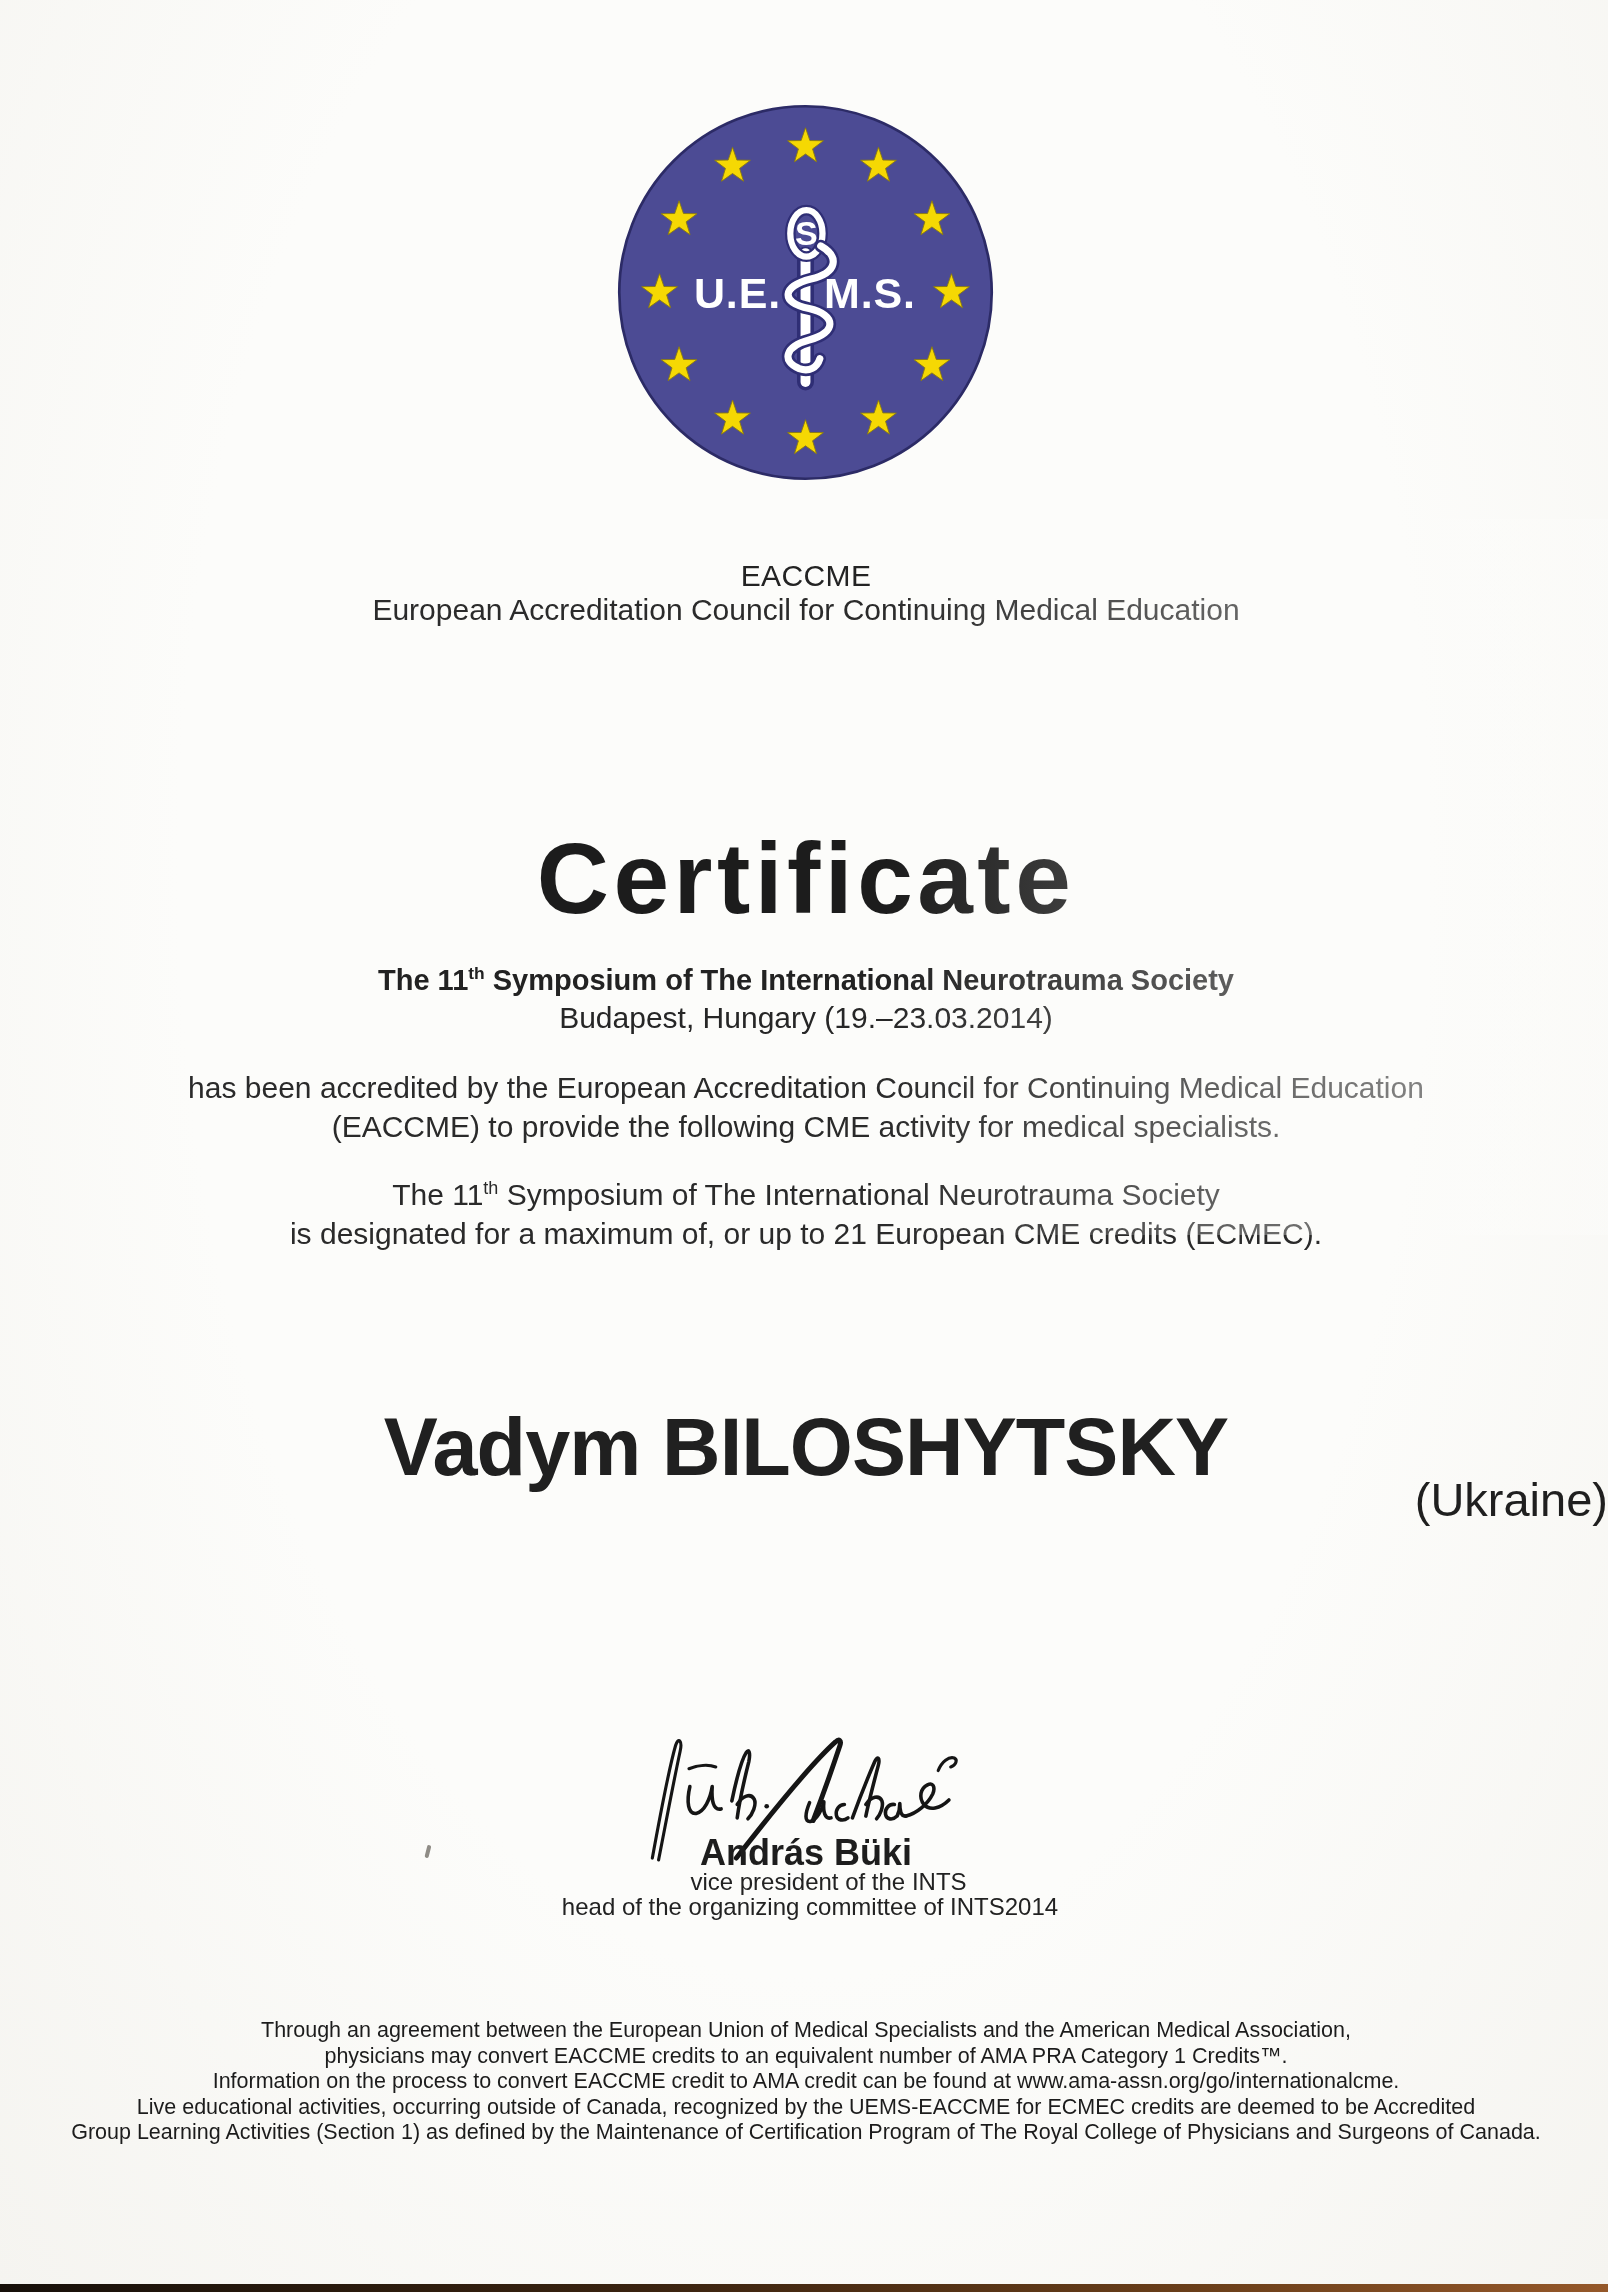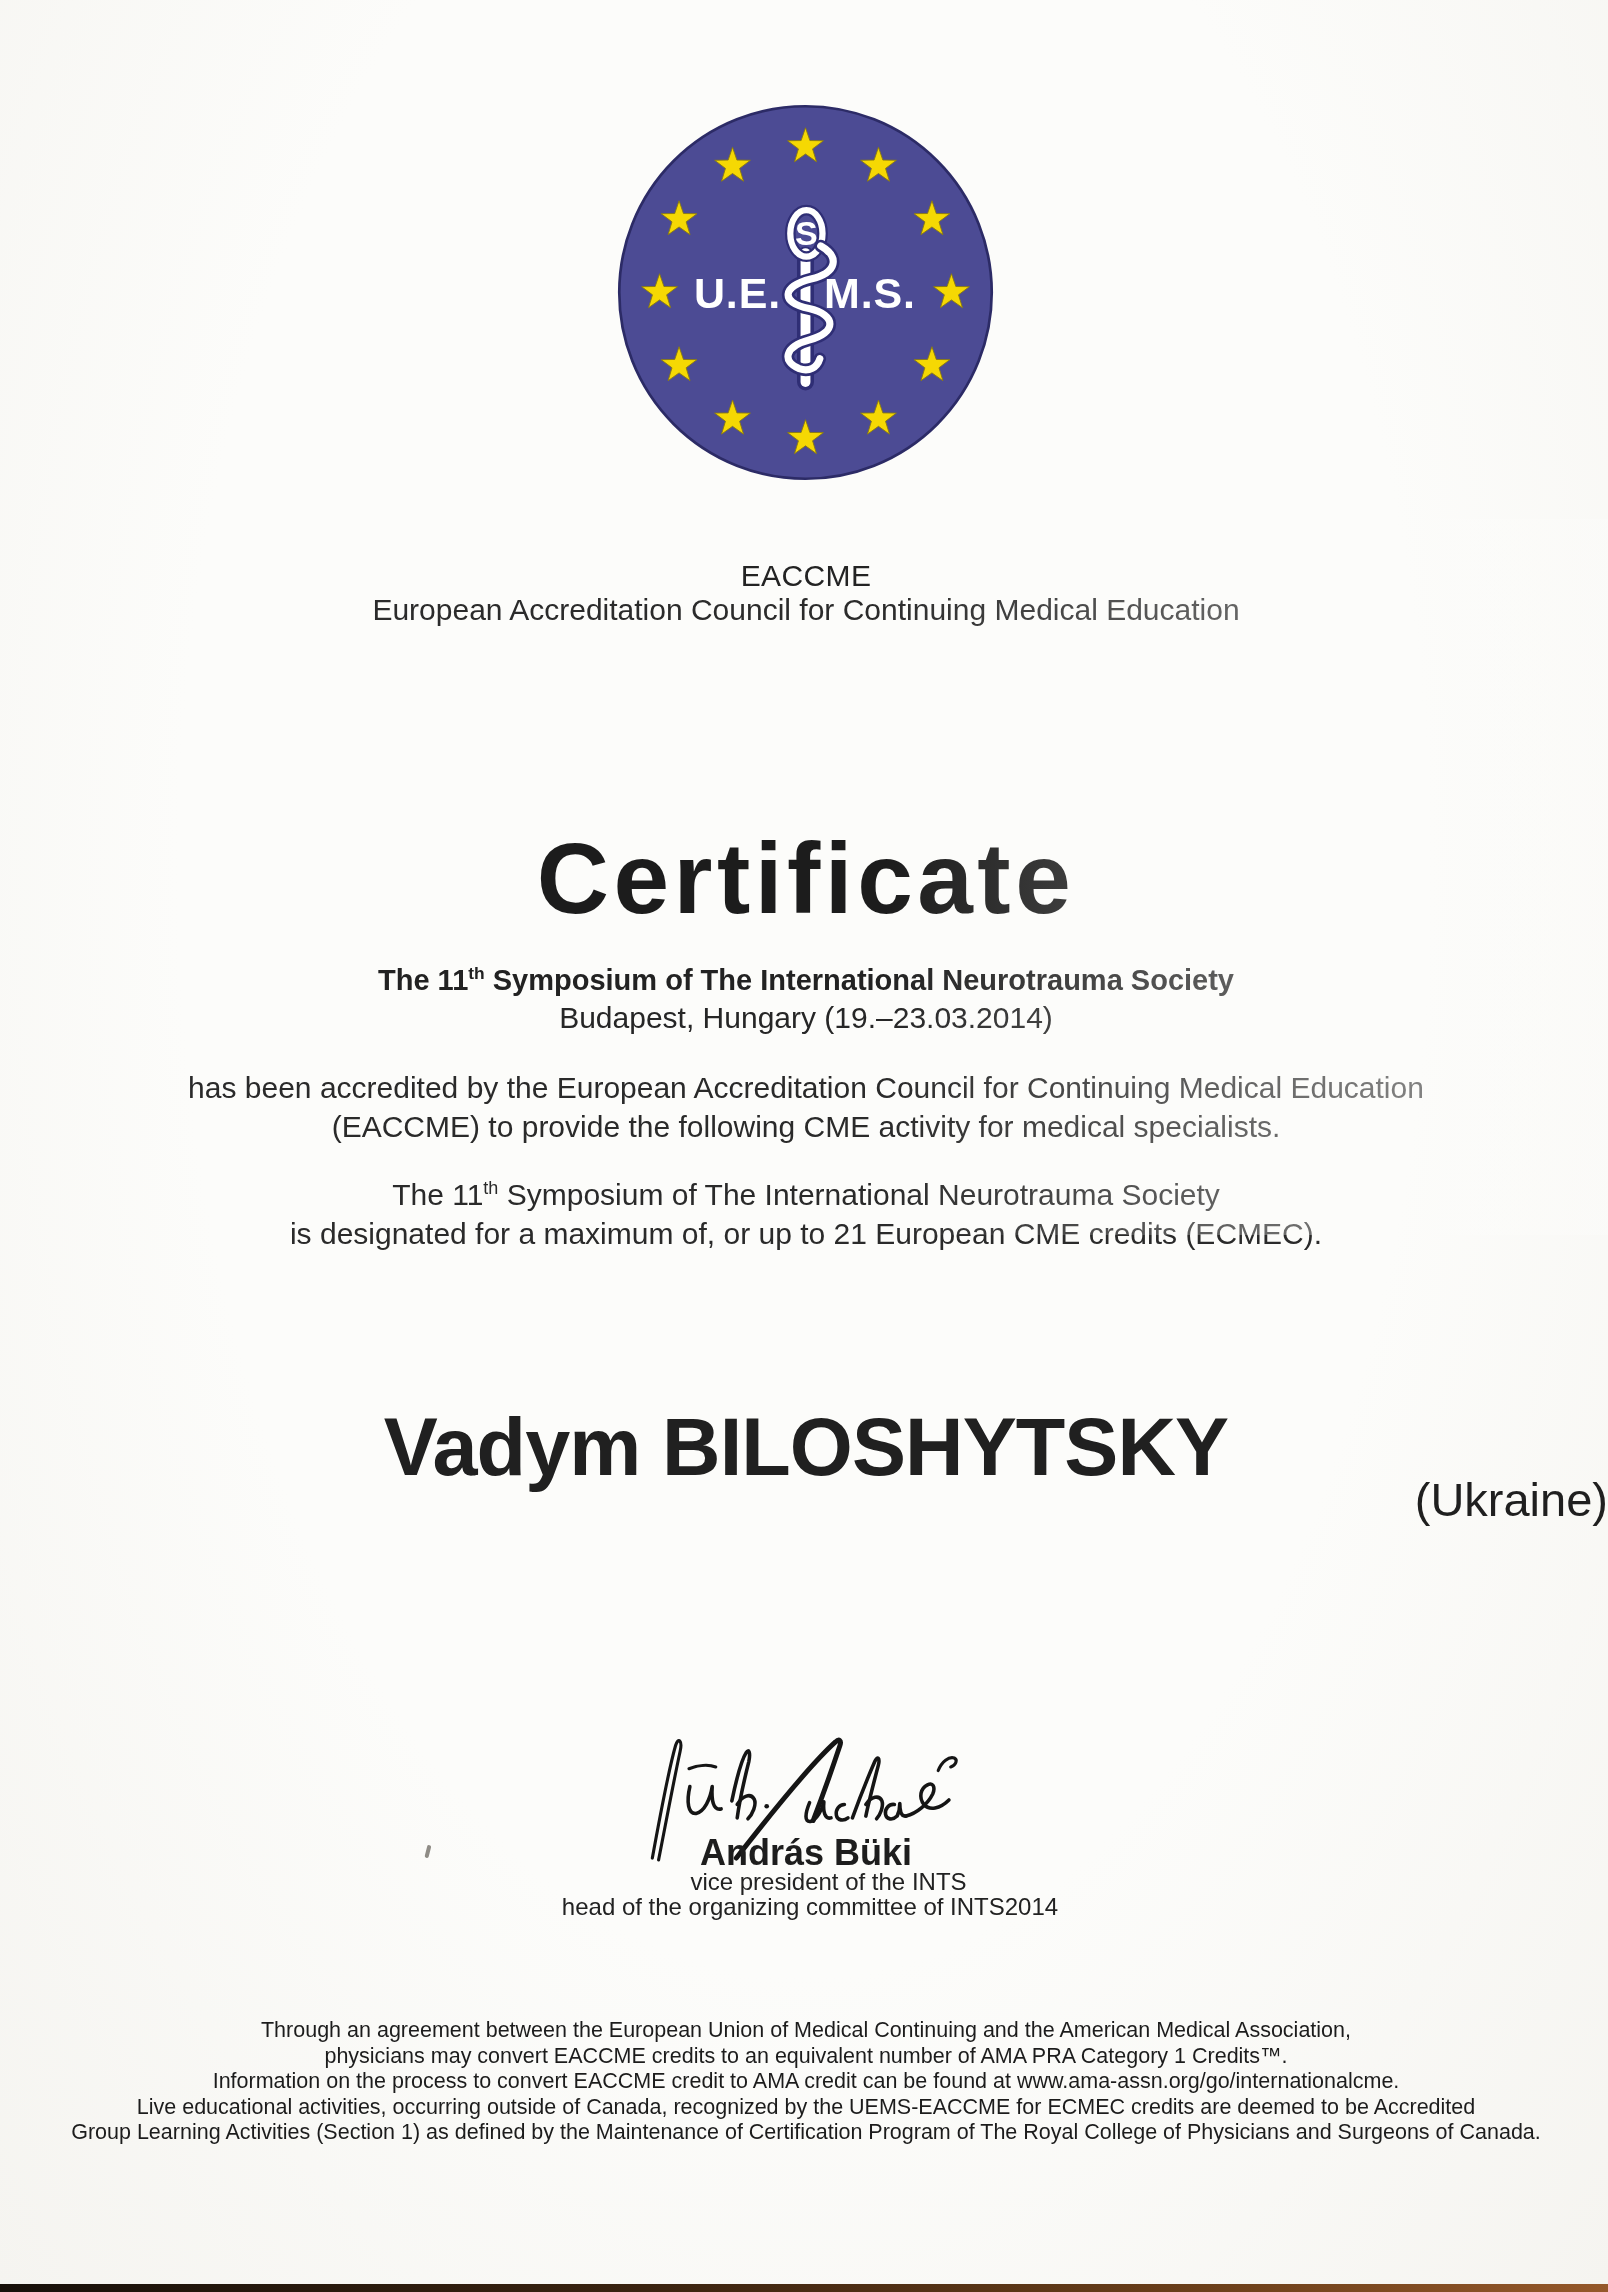--- a/index.html
+++ b/index.html
@@ -131,21 +131,21 @@
     </g>
   </svg>
 
   <div class="stray-mark"></div>
 
   <div class="abs sig-name">András Büki</div>
   <div class="abs sig-role1">vice president of the INTS</div>
   <div class="abs sig-role2">head of the organizing committee of INTS2014</div>
 
   <div class="abs footer">
-    <div>Through an agreement between the European Union of Medical Continuing and the American Medical Association,</div>
+    <div>Through an agreement between the European Union of Medical Specialists and the American Medical Association,</div>
     <div>physicians may convert EACCME credits to an equivalent number of AMA PRA Category 1 Credits™.</div>
     <div>Information on the process to convert EACCME credit to AMA credit can be found at www.ama-assn.org/go/internationalcme.</div>
     <div>Live educational activities, occurring outside of Canada, recognized by the UEMS-EACCME for ECMEC credits are deemed to be Accredited</div>
     <div>Group Learning Activities (Section 1) as defined by the Maintenance of Certification Program of The Royal College of Physicians and Surgeons of Canada.</div>
   </div>
 
   <div class="scan-fade"></div>
   <div class="bottom-edge"></div>
 
 </div>

